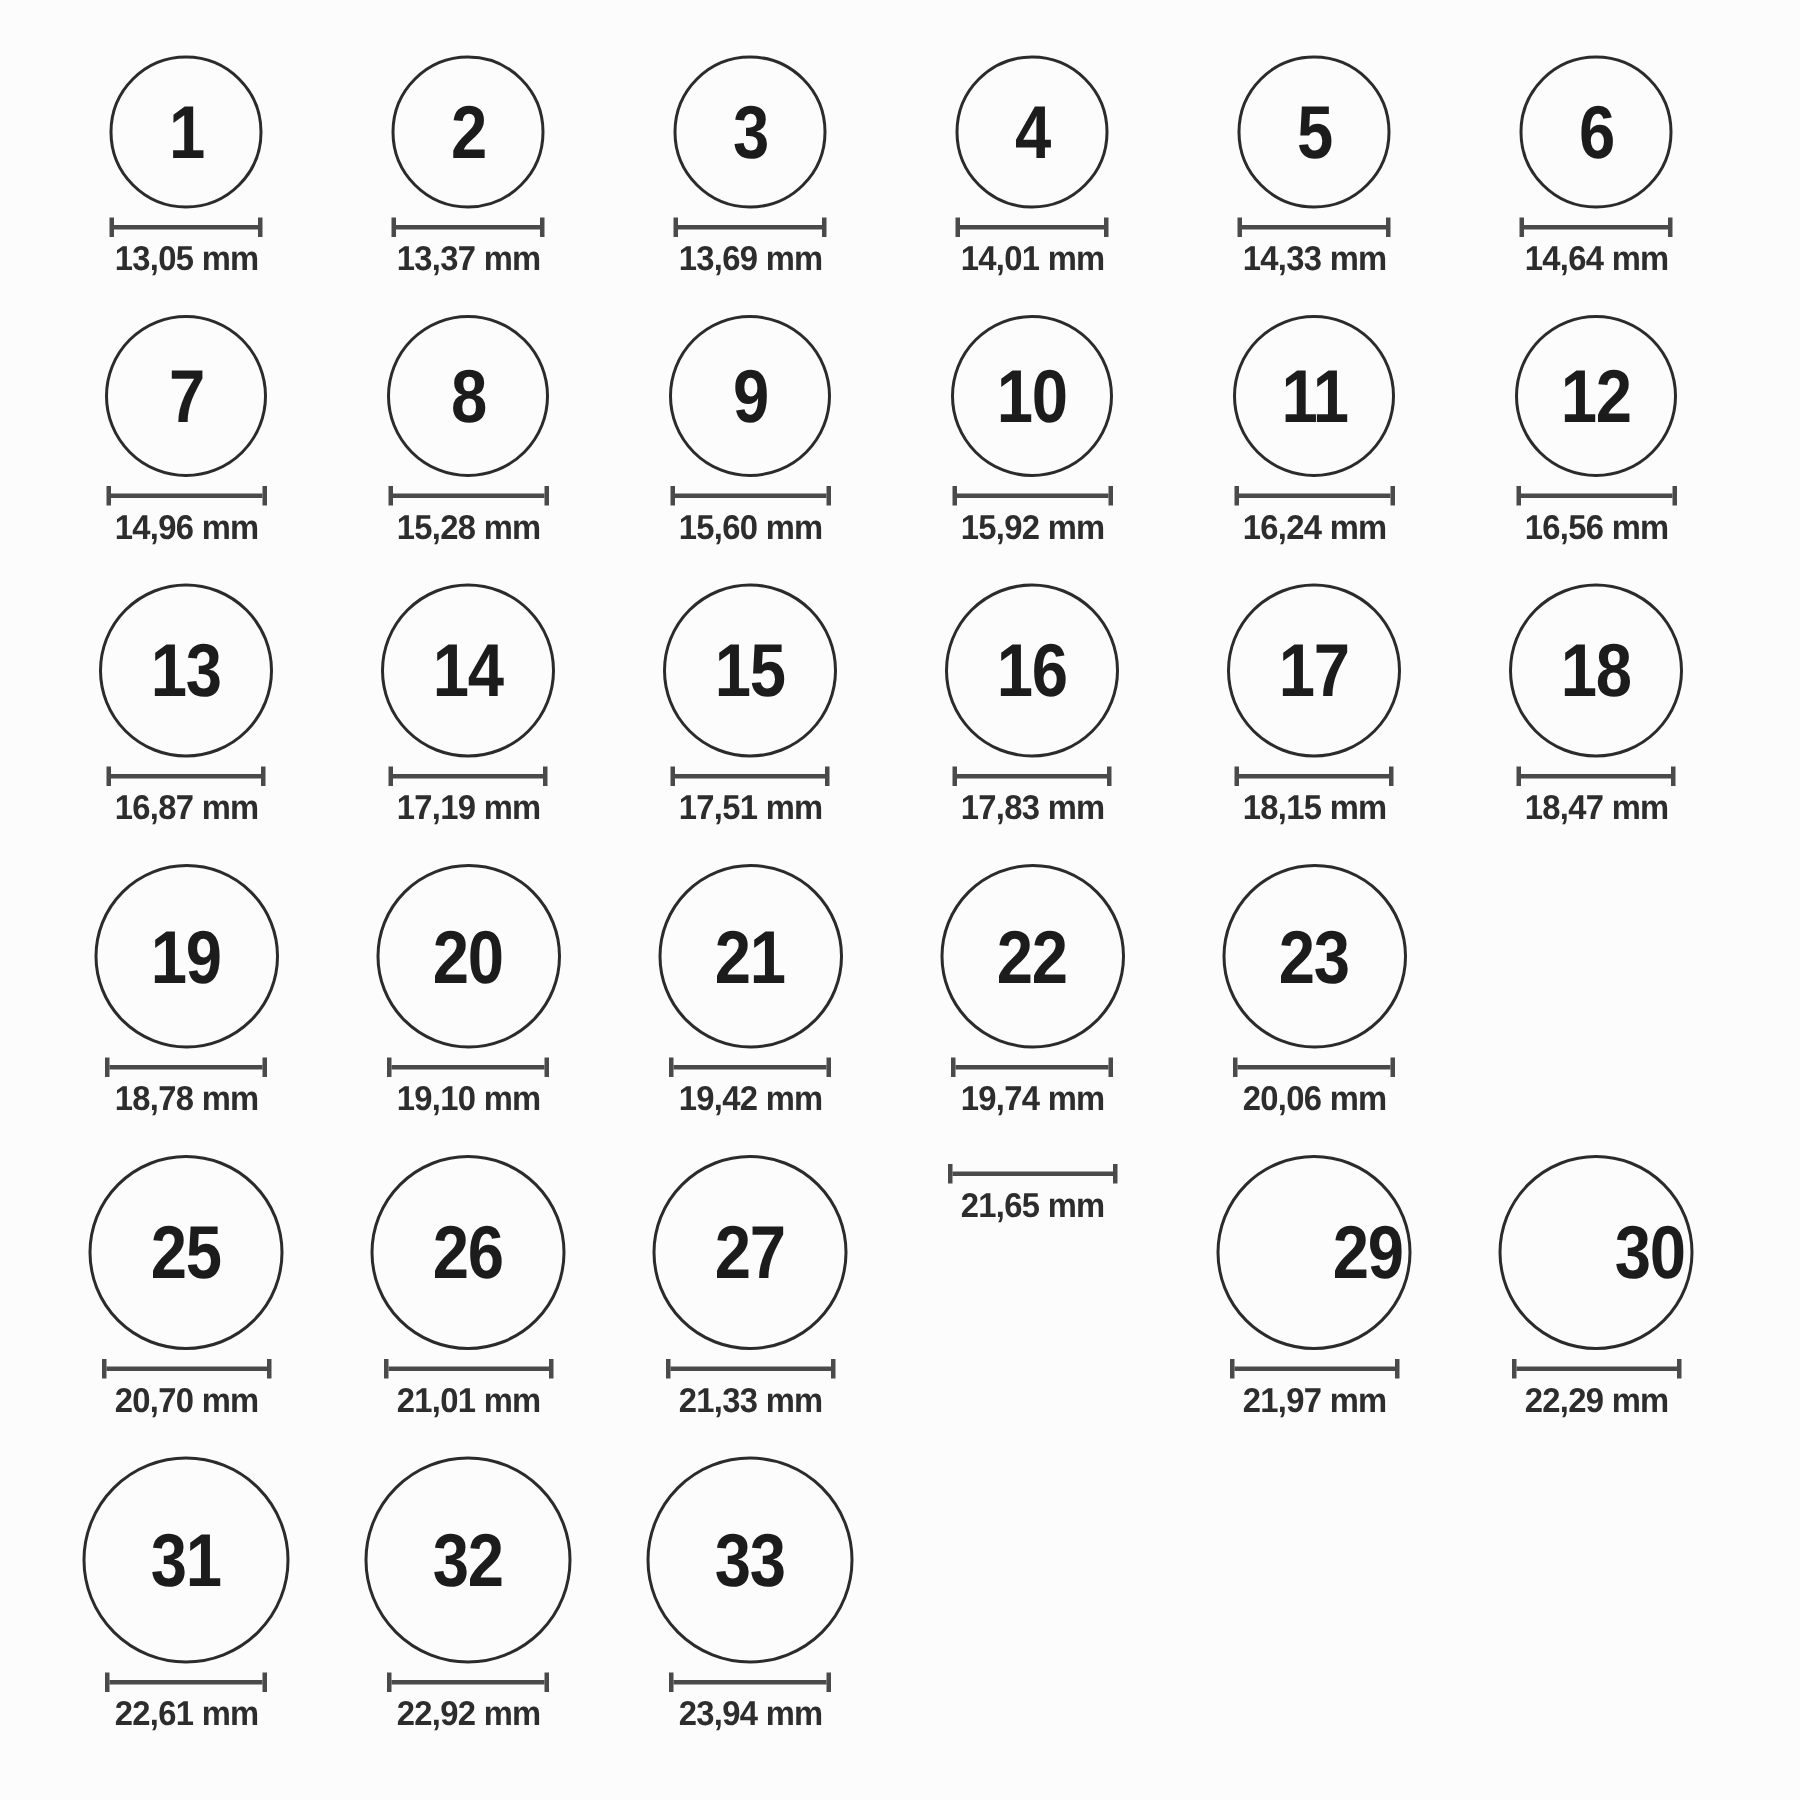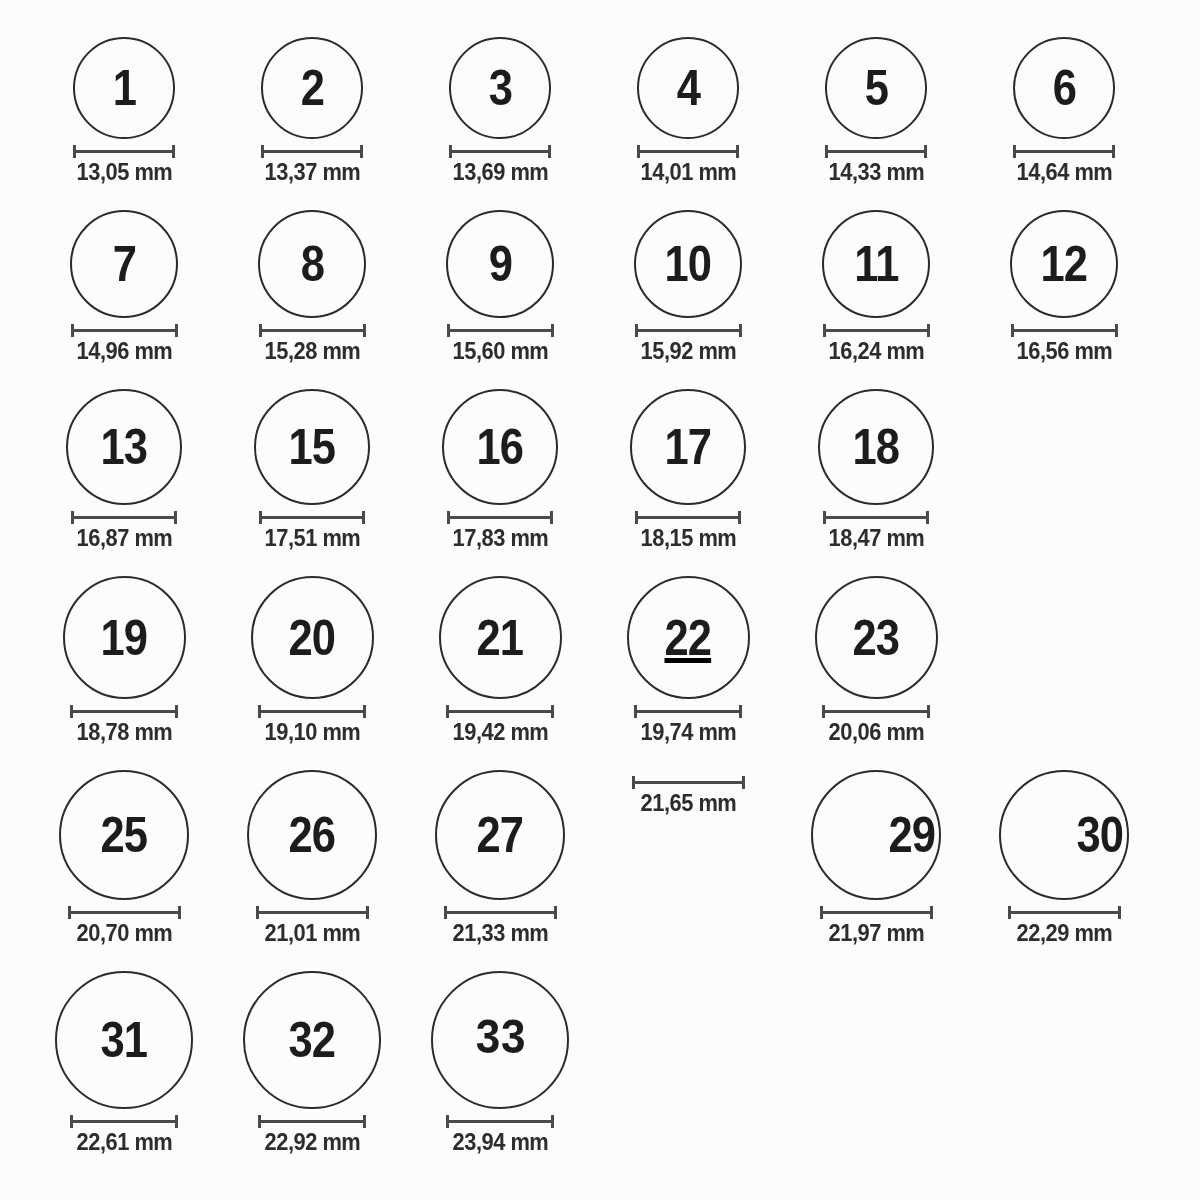--- a/index.html
+++ b/index.html
@@ -220,20 +220,31 @@
         </div>
         <div class="measure" style="width: 106px;">
           <span class="tick"></span>
           <span class="bar"></span>
           <span class="tick"></span>
         </div>
         <div class="label">16,87 mm</div>
       </div>
       <div class="cell">
         <div class="circle" style="width: 116px; height: 116px;">
+          <span class="num">14</span>
+        </div>
+        <div class="measure" style="width: 106px;">
+          <span class="tick"></span>
+          <span class="bar"></span>
+          <span class="tick"></span>
+        </div>
+        <div class="label">17,19 mm</div>
+      </div>
+      <div class="cell">
+        <div class="circle" style="width: 116px; height: 116px;">
           <span class="num">15</span>
         </div>
         <div class="measure" style="width: 106px;">
           <span class="tick"></span>
           <span class="bar"></span>
           <span class="tick"></span>
         </div>
         <div class="label">17,51 mm</div>
       </div>
       <div class="cell">
@@ -298,21 +309,21 @@
           <span class="num">21</span>
         </div>
         <div class="measure" style="width: 108px;">
           <span class="tick"></span>
           <span class="bar"></span>
           <span class="tick"></span>
         </div>
         <div class="label">19,42 mm</div>
       </div>
       <div class="cell">
-        <div class="circle" style="width: 123px; height: 123px; text-decoration: underline;">
+        <div class="circle" style="width: 123px; height: 123px;">
           <span class="num">22</span>
         </div>
         <div class="measure" style="width: 108px;">
           <span class="tick"></span>
           <span class="bar"></span>
           <span class="tick"></span>
         </div>
         <div class="label">19,74 mm</div>
       </div>
       <div class="cell">
@@ -409,21 +420,21 @@
           <span class="num">32</span>
         </div>
         <div class="measure" style="width: 108px;">
           <span class="tick"></span>
           <span class="bar"></span>
           <span class="tick"></span>
         </div>
         <div class="label">22,92 mm</div>
       </div>
       <div class="cell">
-        <div class="circle" style="width: 138px; height: 138px; font-family: Liberation Mono, monospace;">
+        <div class="circle" style="width: 138px; height: 138px;">
           <span class="num">33</span>
         </div>
         <div class="measure" style="width: 108px;">
           <span class="tick"></span>
           <span class="bar"></span>
           <span class="tick"></span>
         </div>
         <div class="label">23,94 mm</div>
       </div>
     </div>

